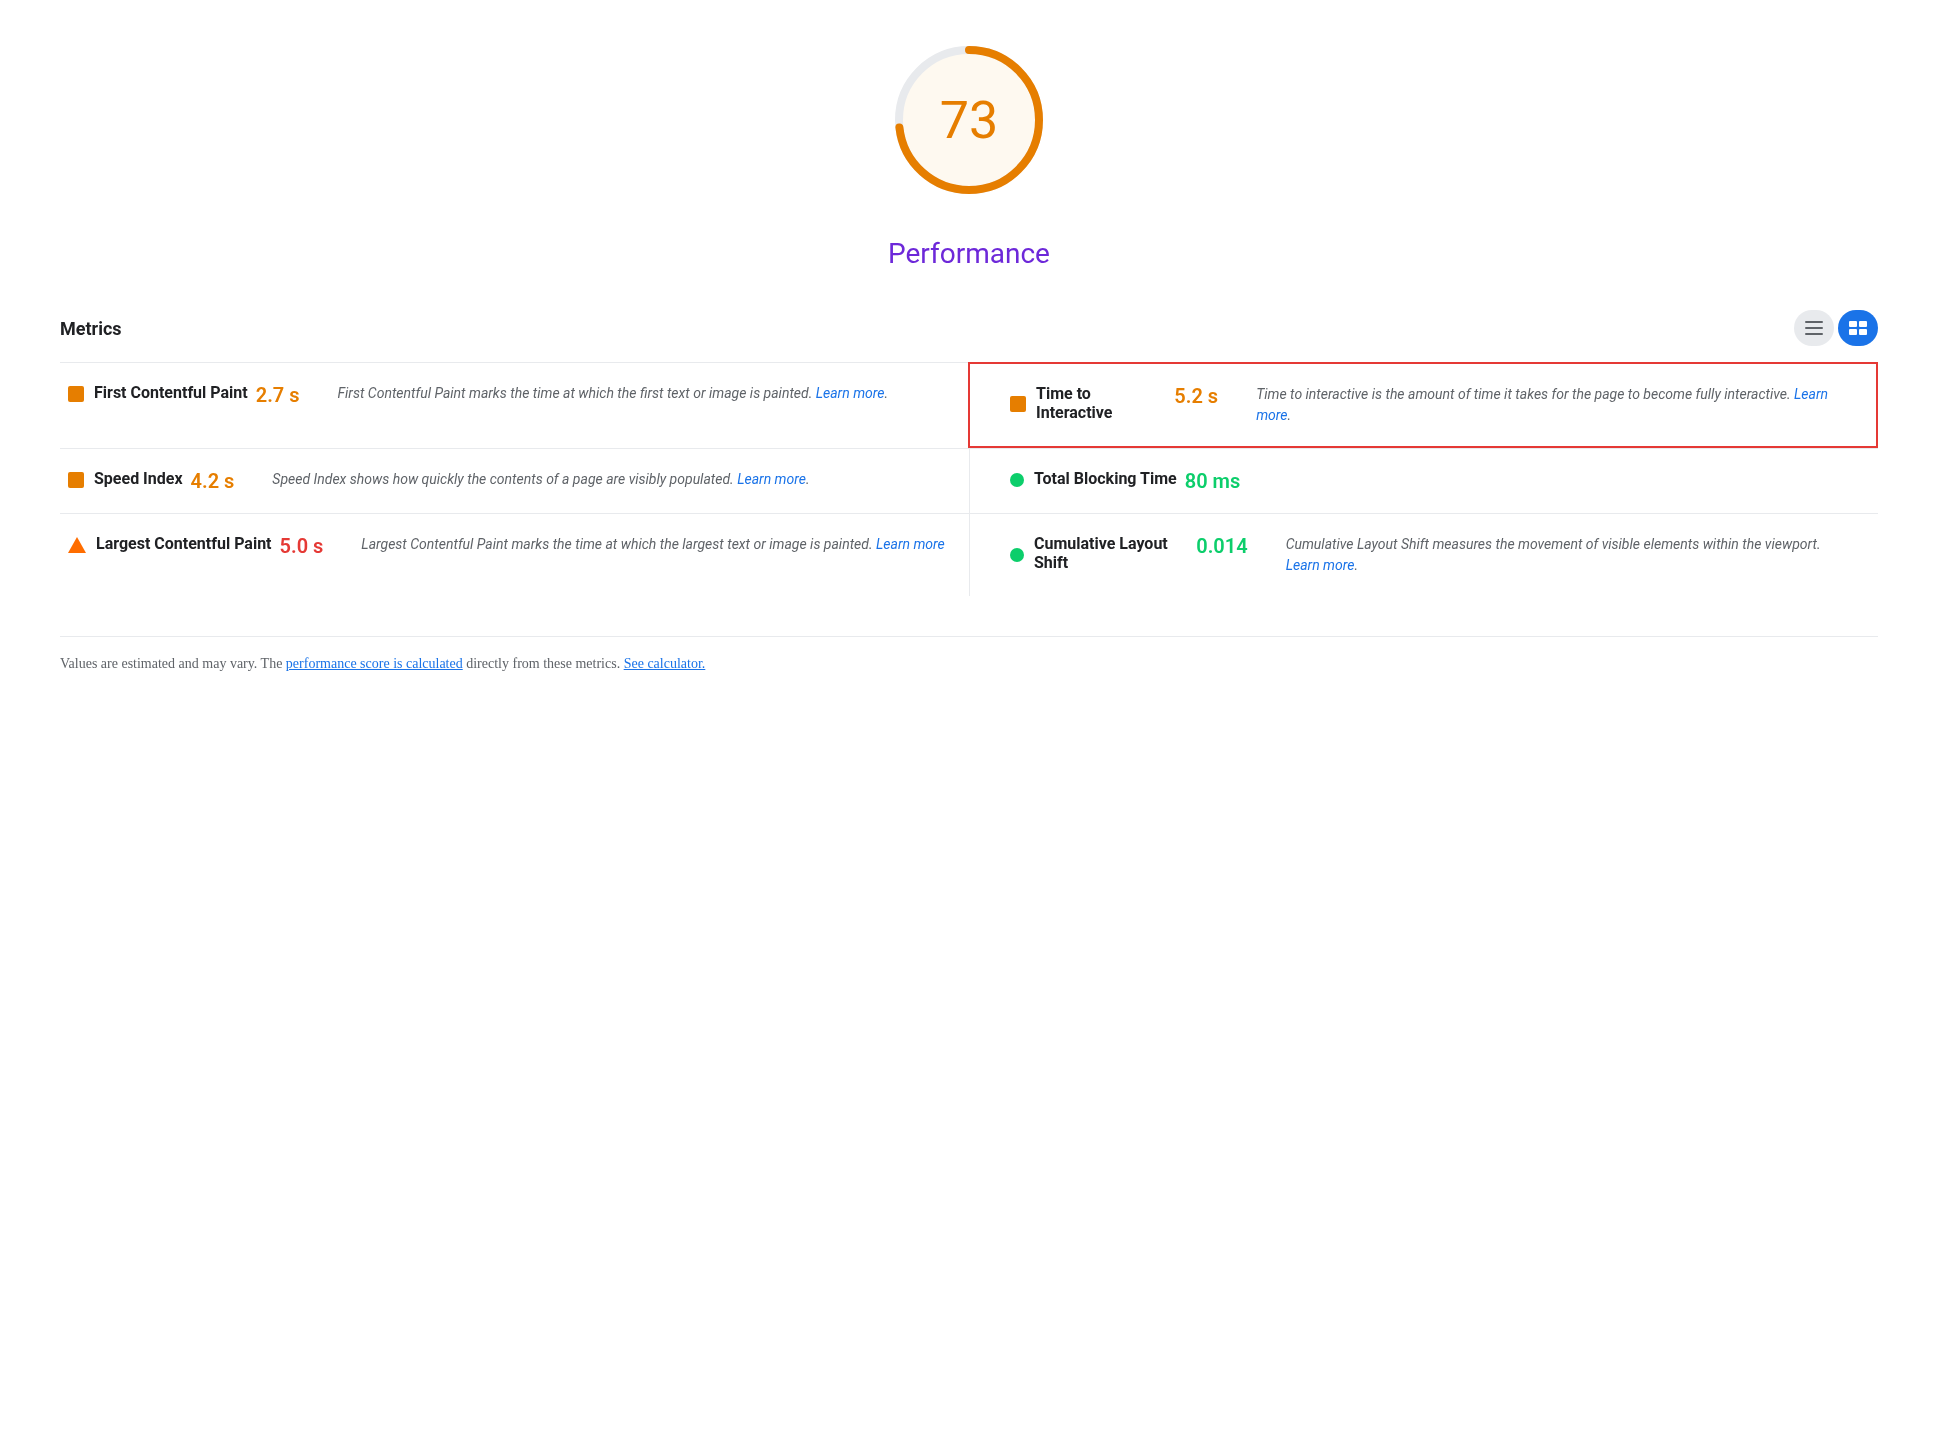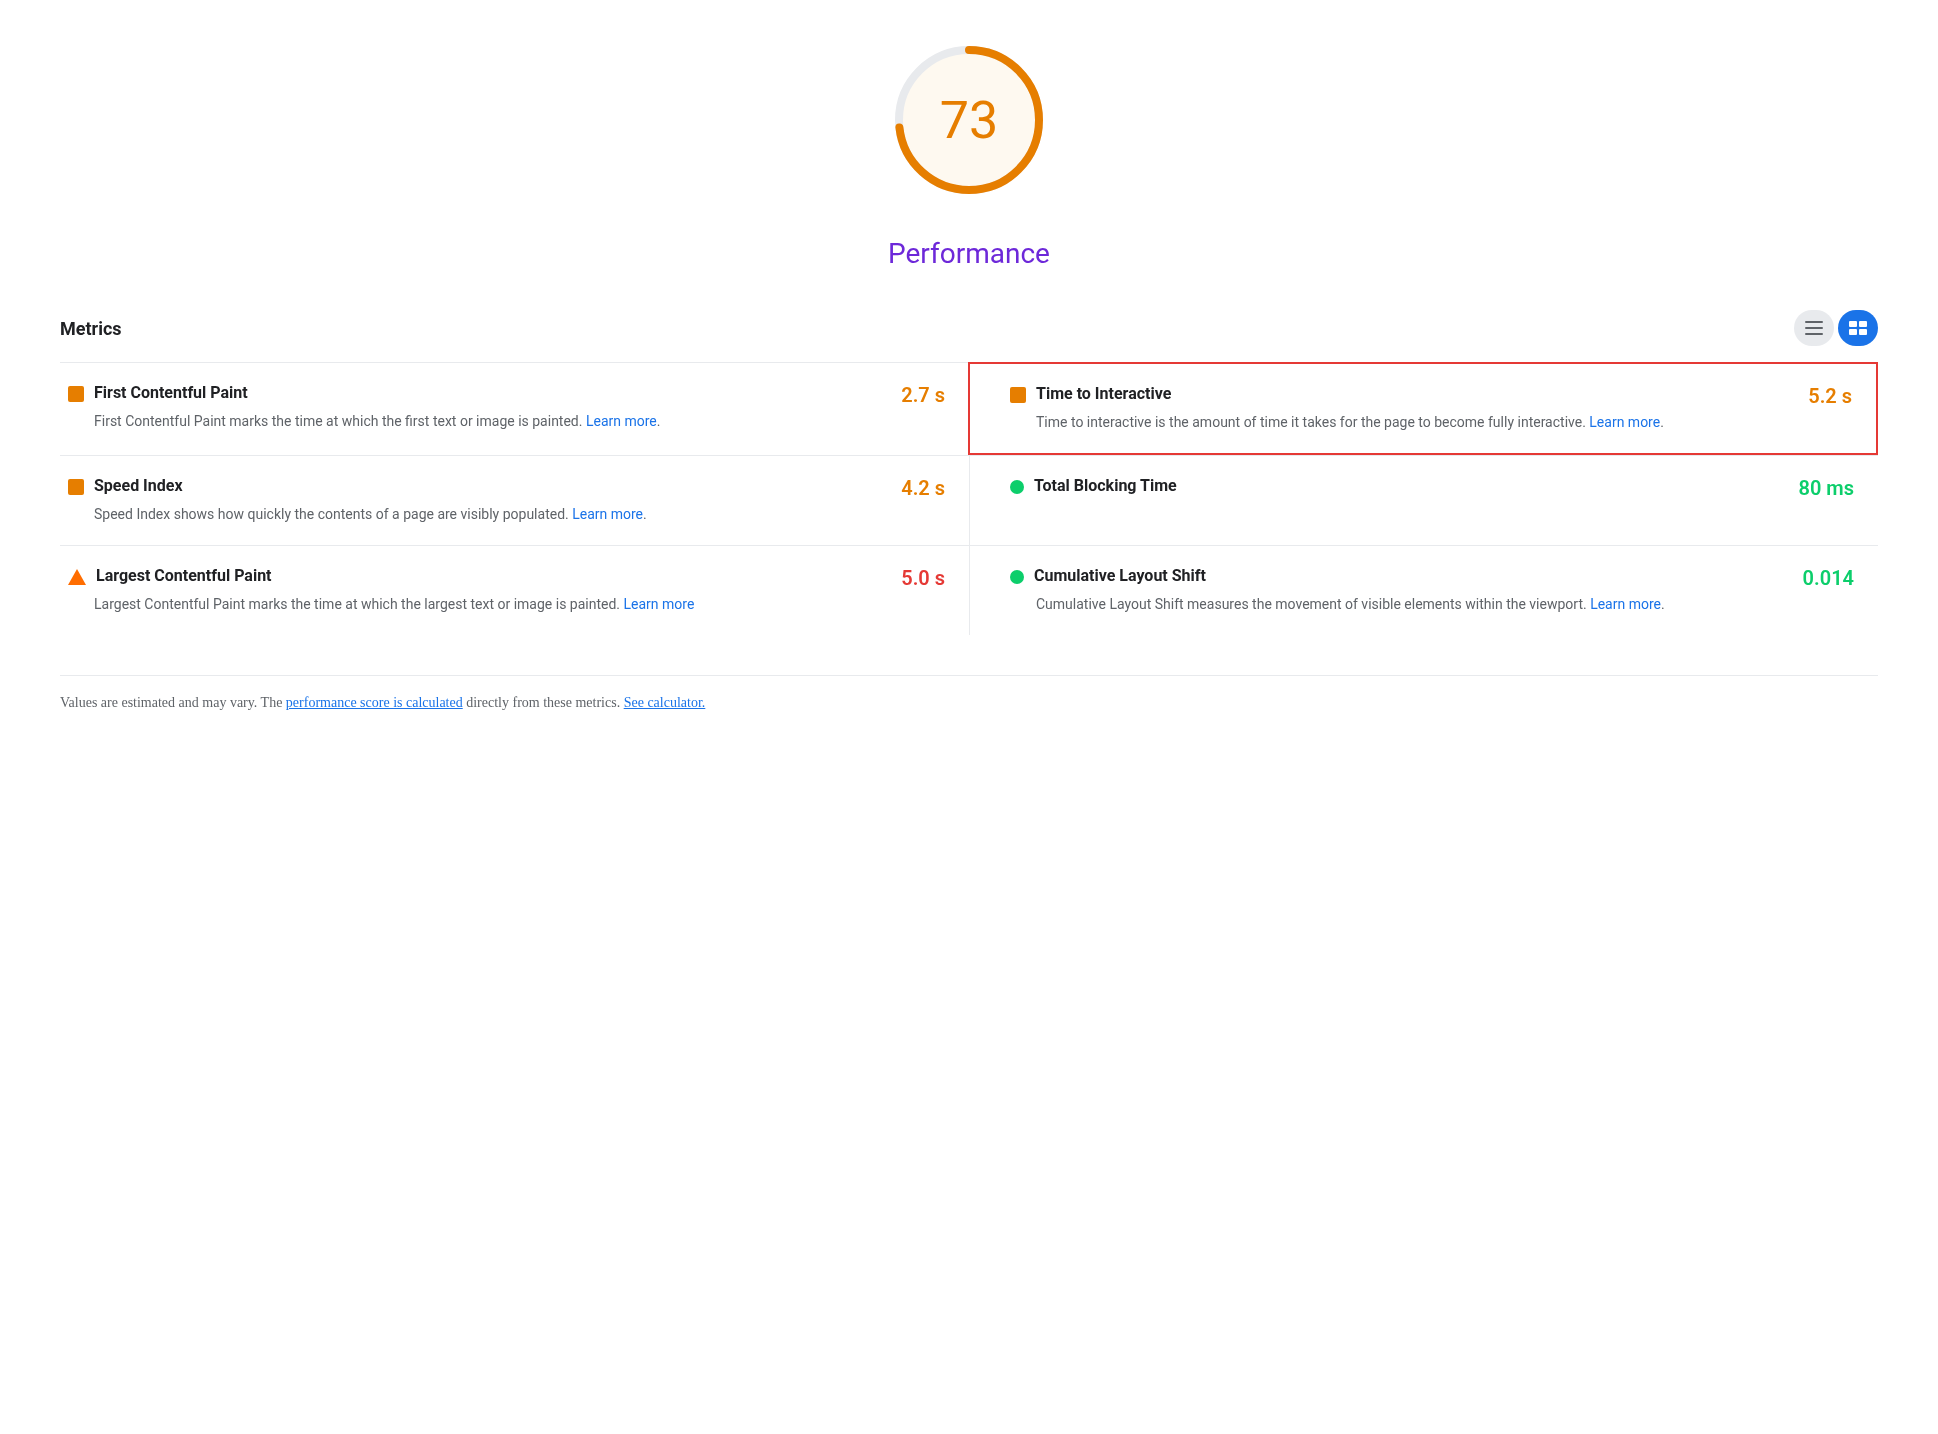--- a/index.html
+++ b/index.html
@@ -95,22 +95,22 @@
     .metrics-grid {
       display: grid;
       grid-template-columns: 1fr 1fr;
       gap: 0;
     }
 
     .metric-cell {
       padding: 20px 24px 20px 8px;
       border-top: 1px solid #e8eaed;
       display: flex;
-      flex-direction: column;
-      gap: 4px;
+      flex-direction: row;
+      gap: 12px;
     }
 
     .metric-cell.right {
       padding-left: 40px;
       border-left: 1px solid #e8eaed;
     }
 
     .metric-header {
       display: flex;
       align-items: flex-start;
@@ -169,20 +169,21 @@
 
     .metric-value.orange { color: #e67e00; }
     .metric-value.red { color: #e53935; }
     .metric-value.green { color: #0cce6b; }
 
     .metric-description {
       font-size: 14px;
       color: #5f6368;
       line-height: 1.5;
       margin-left: 26px;
+      font-style: italic;
     }
 
     .metric-link {
       color: #1a73e8;
       text-decoration: none;
     }
 
     .footer-note {
       margin-top: 40px;
       padding-top: 16px;

